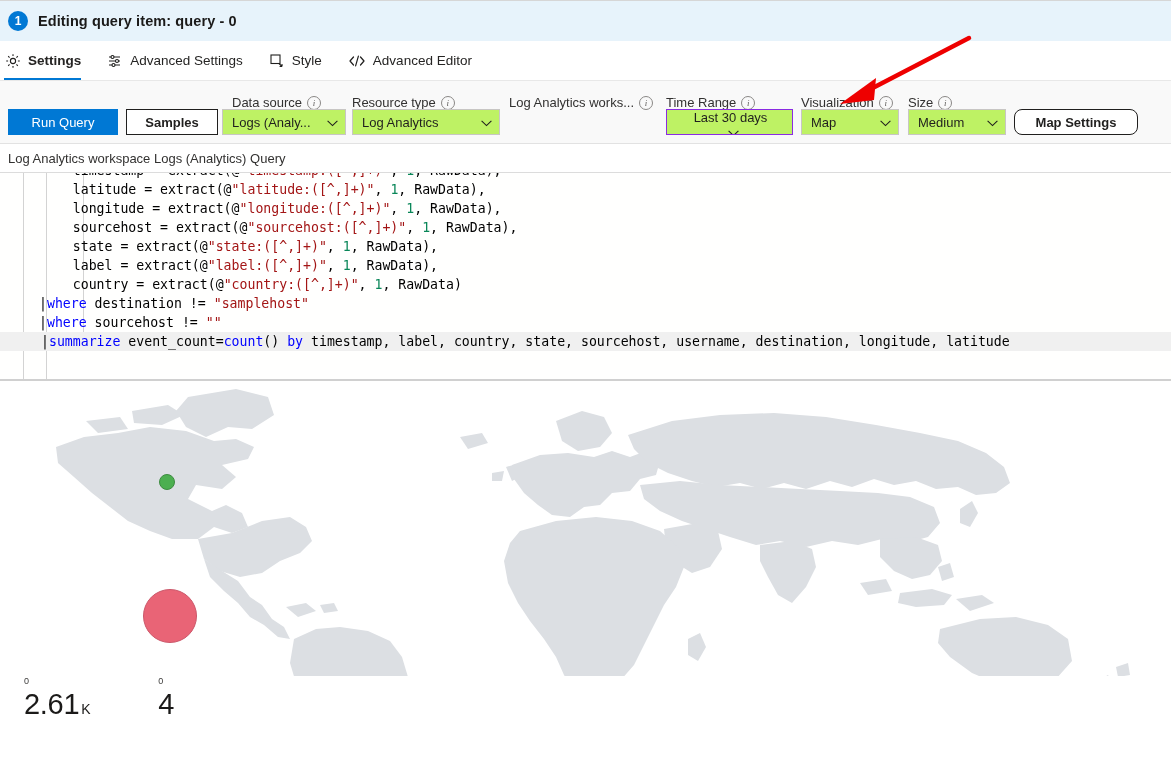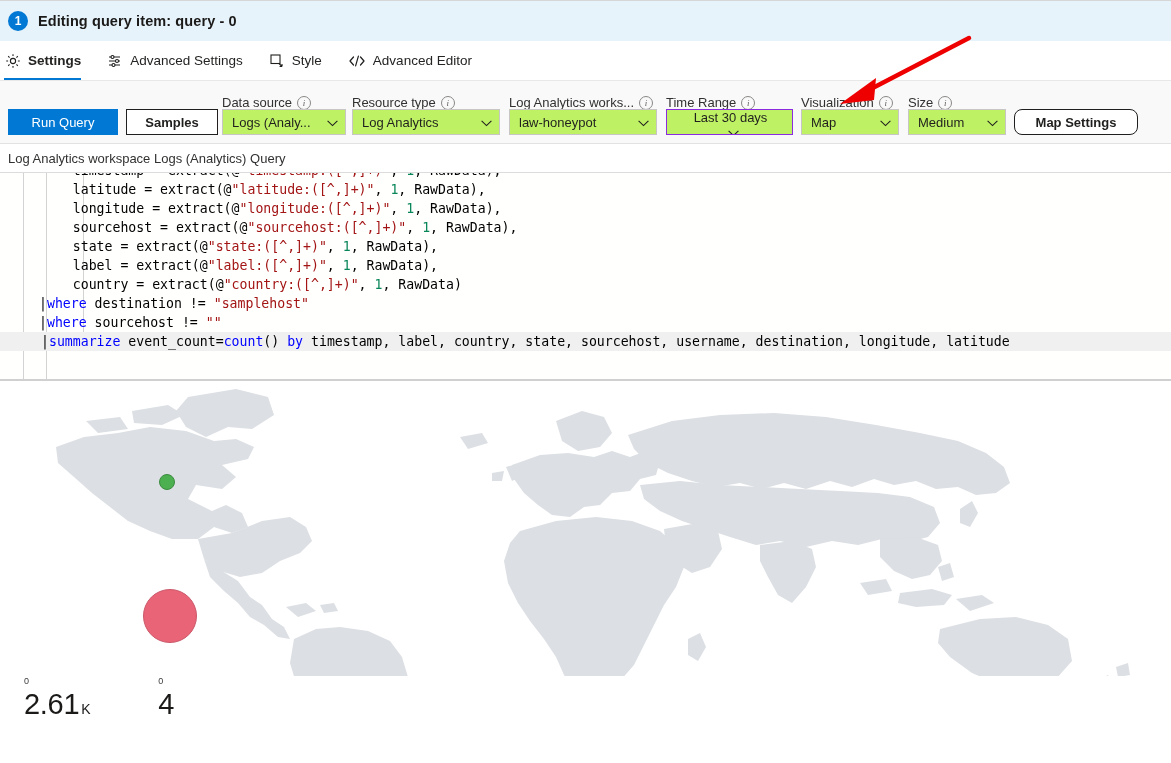--- a/index.html
+++ b/index.html
@@ -307,21 +307,21 @@
   </div>
 
 </div>
 
 <div class="toolbar">
 
   <button class="btn-primary ctl" style="left:8px; width:110px;">Run Query</button>
 
   <button class="btn-sec ctl" style="left:126px; width:92px;">Samples</button>
 
-  <div class="ctl-label" style="left:222px;">
+  <div class="ctl-label" style="left:232px;">
     <span>Data source</span>
     <span class="info-i">i</span>
   </div>
   <div class="dd ctl" style="left:222px; width:124px;">
     <span>Logs (Analy...</span>
     <span class="chev">
       <svg width="11" height="7" viewBox="0 0 11 7">
           <path d="M.6.8L5.5 5.6 10.4.8" fill="none" stroke="#201f1e" stroke-width="1.1"></path>
         </svg>
     </span>
@@ -336,28 +336,20 @@
     <span class="chev">
       <svg width="11" height="7" viewBox="0 0 11 7">
           <path d="M.6.8L5.5 5.6 10.4.8" fill="none" stroke="#201f1e" stroke-width="1.1"></path>
         </svg>
     </span>
   </div>
 
   <div class="ctl-label" style="left:509px;">
     <span>Log Analytics works...</span>
     <span class="info-i">i</span>
-  </div>
-  <div class="dd ctl" style="left:509px; width:148px;">
-    <span>law-honeypot</span>
-    <span class="chev">
-      <svg width="11" height="7" viewBox="0 0 11 7">
-          <path d="M.6.8L5.5 5.6 10.4.8" fill="none" stroke="#201f1e" stroke-width="1.1"></path>
-        </svg>
-    </span>
   </div>
 
   <div class="ctl-label" style="left:666px;">
     <span>Time Range</span>
     <span class="info-i">i</span>
   </div>
   <div class="dd ctl focused" style="left:666px; width:127px;flex-direction:column;">
     <span>Last 30 days</span>
     <span class="chev">
       <svg width="11" height="7" viewBox="0 0 11 7">

